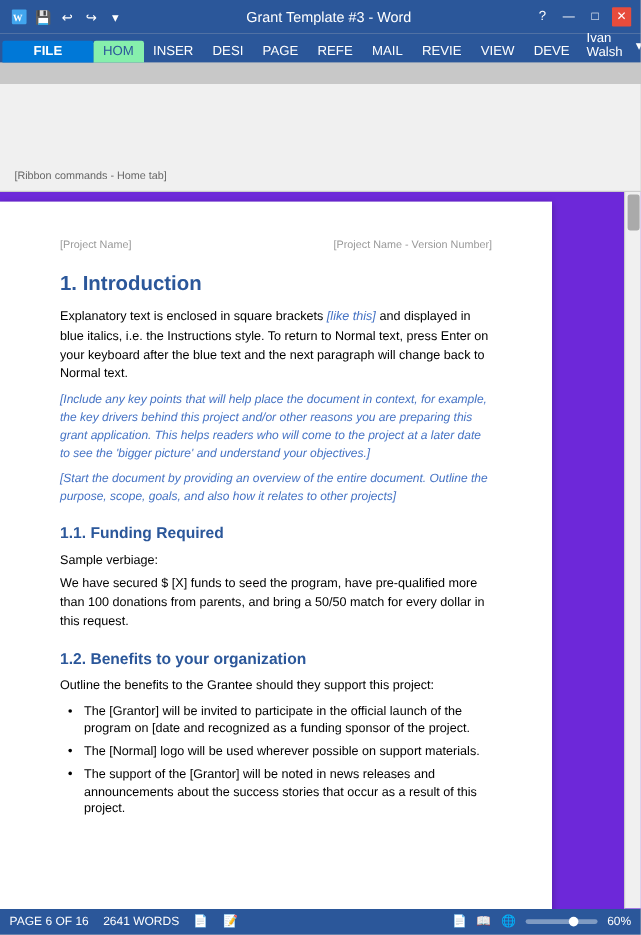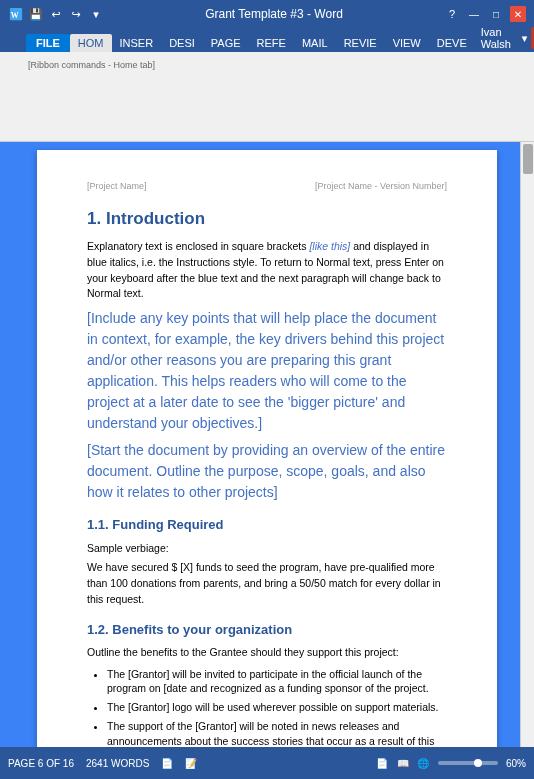--- a/index.html
+++ b/index.html
@@ -38,52 +38,52 @@
       padding: 3px 8px;
       font-size: 11px;
       cursor: pointer;
       color: white;
       border-radius: 2px 2px 0 0;
     }
     .ribbon-tab.file-tab {
       background: #2b579a;
       color: white;
       font-weight: bold;
-      padding: 3px 10px;
+      padding: 3px 26px;
       background: #0078d7;
-      margin-left: 24px;
     }
     .ribbon-tab.active {
-      background: #e5e5e5;
+      background: #86efac;
       color: #2b579a;
     }
     .ribbon-user { margin-left: auto; display: flex; align-items: center; gap: 4px; color: white; font-size: 11px; padding: 2px 6px; cursor: pointer; }
     .ribbon-user-k { width: 22px; height: 22px; background: #c0392b; border-radius: 2px; display: flex; align-items: center; justify-content: center; font-size: 12px; font-weight: bold; color: white; }
 
     
     .ribbon-content {
       background: #f0f0f0;
       border-bottom: 1px solid #ccc;
       height: 90px;
       display: flex;
-      align-items: flex-start;
-      padding: 4px 24px;
+      align-items: flex-end;
+      padding: 4px 8px;
       gap: 8px;
       flex-shrink: 0;
       overflow: hidden;
+      margin-top: 18px;
     }
 
     
     .doc-area {
       flex: 1;
-      background: #3b82f6;
+      background: #6d28d9;
       overflow-y: auto;
       display: flex;
       flex-direction: column;
-      align-items: center;
+      align-items: flex-start;
       padding: 8px 0;
       position: relative;
     }
     .scroll-track {
       position: absolute;
       right: 0;
       top: 0;
       bottom: 0;
       width: 14px;
       background: #f0f0f0;
@@ -127,32 +127,32 @@
     }
     h2.sub-heading {
       font-size: 13px;
       color: #2b579a;
       font-weight: bold;
       margin-top: 12px;
       margin-bottom: 6px;
     }
 
     .normal-text { font-size: 10.5px; margin-bottom: 6px; color: #000; }
-    .italic-blue { color: #4472c4; font-size: 14px; margin-bottom: 6px; }
+    .italic-blue { font-style: italic; color: #4472c4; font-size: 10px; margin-bottom: 6px; }
     .sample-label { font-size: 10.5px; margin-bottom: 4px; color: #000; }
 
     .bullet-list { margin-left: 20px; margin-bottom: 6px; }
     .bullet-list li { font-size: 10.5px; margin-bottom: 4px; line-height: 1.4; }
 
     .inline-bracket { color: #4472c4; font-style: italic; }
 
     
     .status-bar {
       background: #2b579a;
-      height: 32px;
+      height: 22px;
       display: flex;
       align-items: center;
       padding: 0 8px;
       color: white;
       font-size: 10px;
       gap: 12px;
       flex-shrink: 0;
     }
     .status-bar-right { margin-left: auto; display: flex; align-items: center; gap: 8px; }
     .zoom-slider {
@@ -249,21 +249,21 @@
     <p class="normal-text">We have secured $ [X] funds to seed the program, have pre-qualified more than 100 donations from parents, and bring a 50/50 match for every dollar in this request.</p>
 
     <h2 class="sub-heading">
       <span>1.2.</span>&nbsp;<span>Benefits to your organization</span>
     </h2>
 
     <p class="normal-text">Outline the benefits to the Grantee should they support this project:</p>
 
     <ul class="bullet-list">
       <li class="normal-text">The [Grantor] will be invited to participate in the official launch of the program on [date and recognized as a funding sponsor of the project.</li>
-      <li class="normal-text">The [Grantor] logo will be used wherever possible on support materials.</li>
+      <li class="normal-text">The [Normal] logo will be used wherever possible on support materials.</li>
       <li class="normal-text">The support of the [Grantor] will be noted in news releases and announcements about the success stories that occur as a result of this project.</li>
     </ul>
 
     <h2 class="sub-heading">
       &nbsp;
     </h2>
 
   </div>
 
   <div class="scroll-track">

